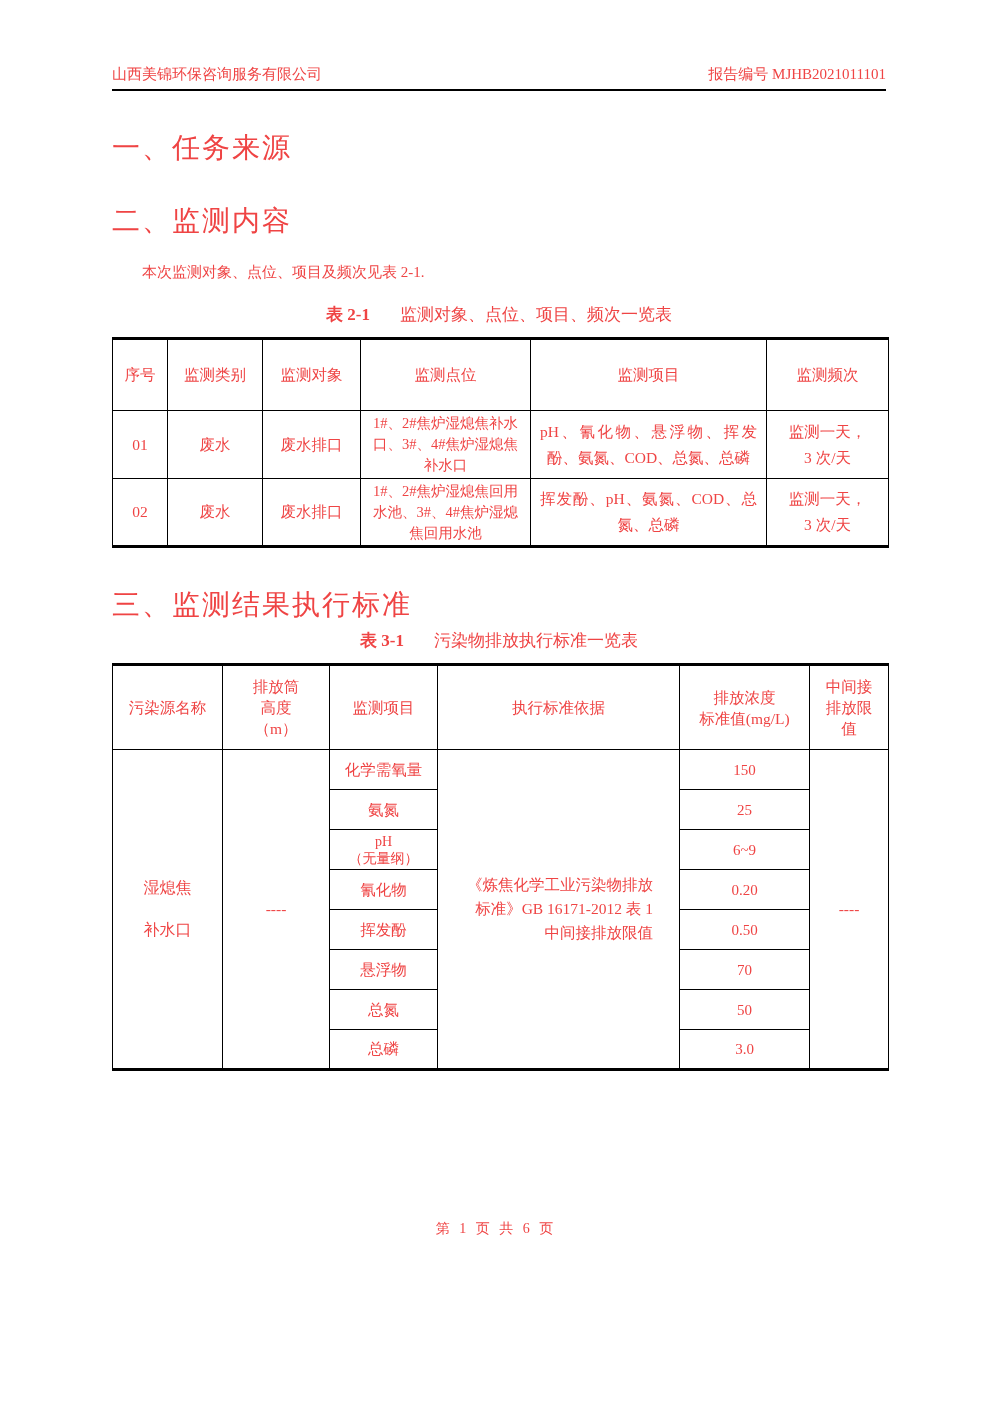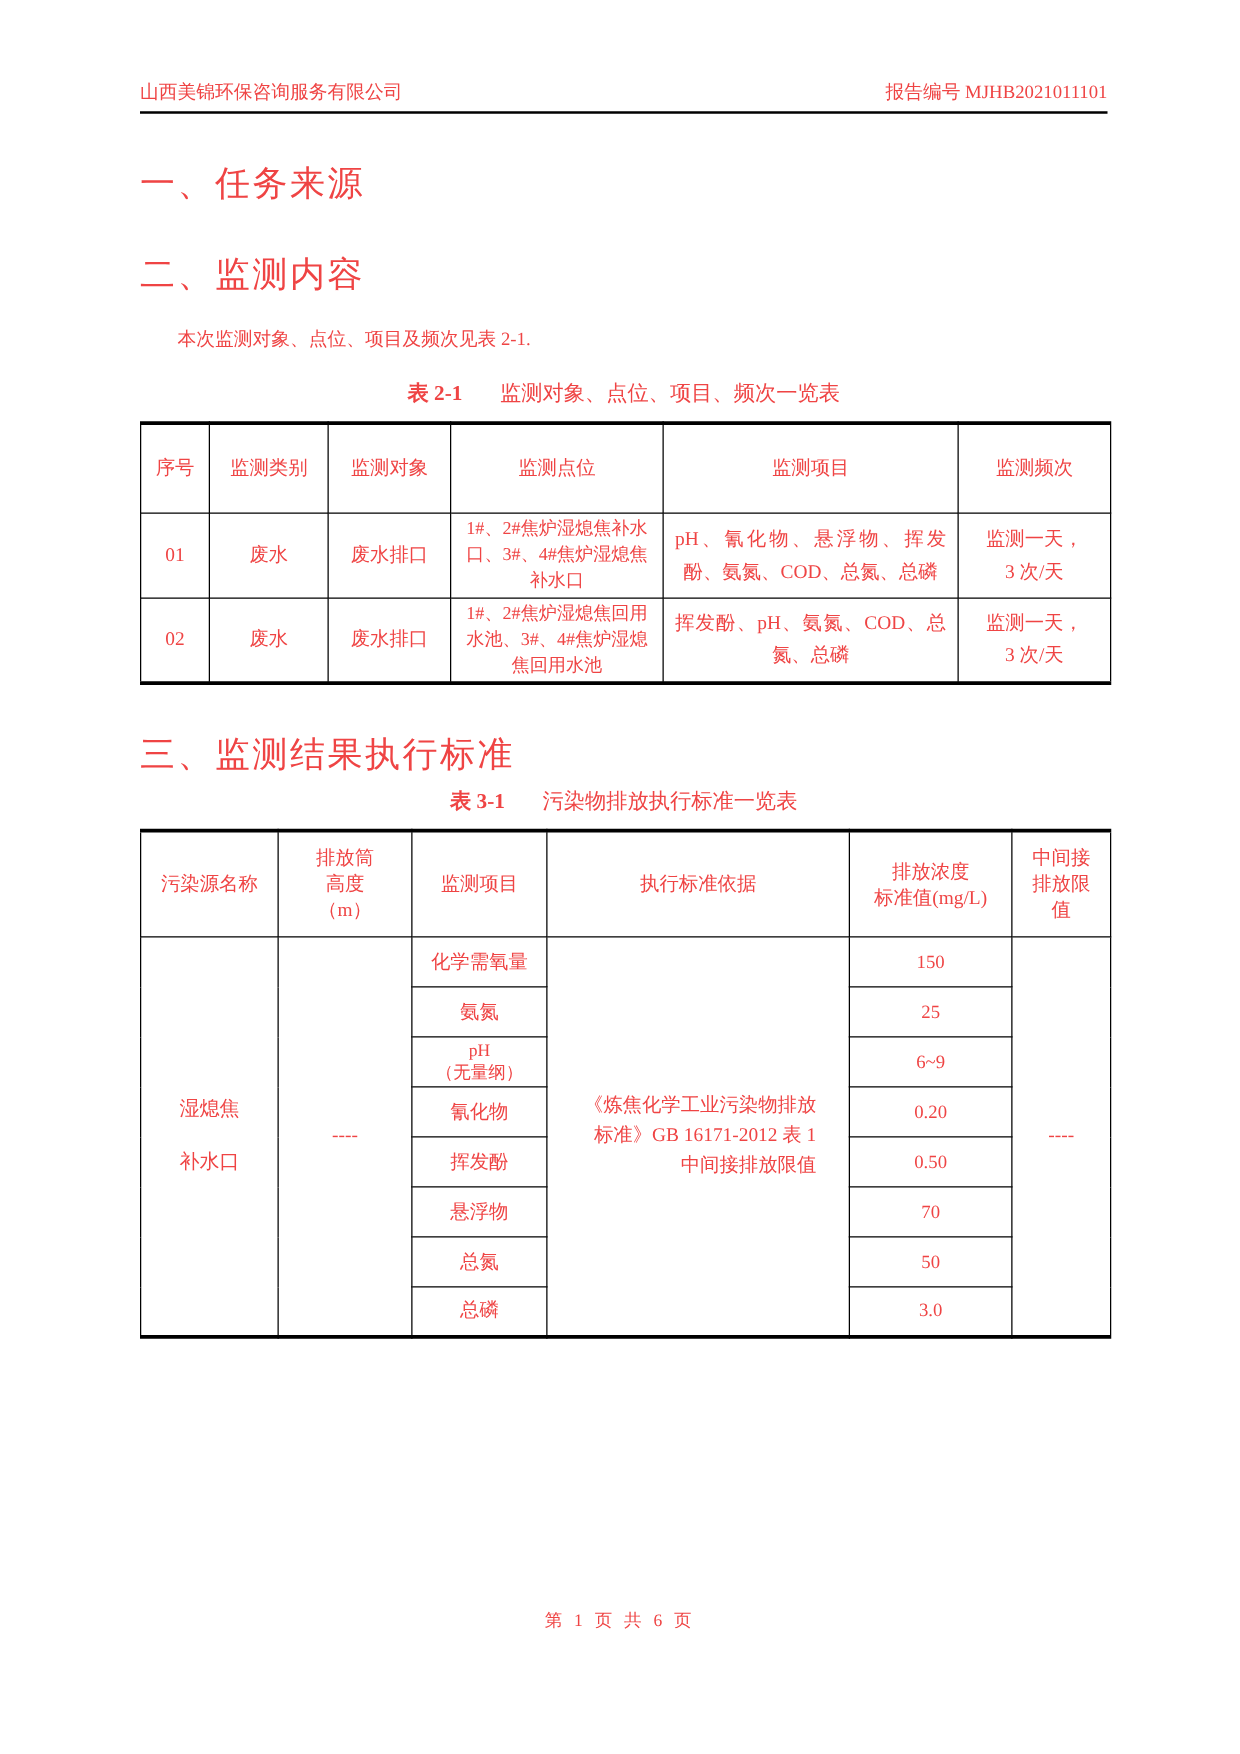--- a/index.html
+++ b/index.html
@@ -59,21 +59,21 @@
   .t31 .h-rate  { padding:0 12px; }
   .t31 tbody td { height:40px; }
   .t31 .c-src   { font-size:16px; line-height:42px; }
   .t31 .c-std   { padding:16px 26px; line-height:24px;text-align:right; }
   .t31 .c-item  { padding:0 4px; }
   .t31 .c-ph    { font-size:14px; line-height:17px; }
   .t31 .c-val   { font-size:15px; }
 
   
   .doc-footer {
-    position:absolute; left:0; right:0; top:1288px;
+    position:absolute; left:0; right:0; top:1220px;
     text-align:center; font-size:14px; letter-spacing:3px;
   }
 </style>
 </head>
 <body>
 
 <div class="page">
   <div class="content">
 
     <div class="doc-header">

